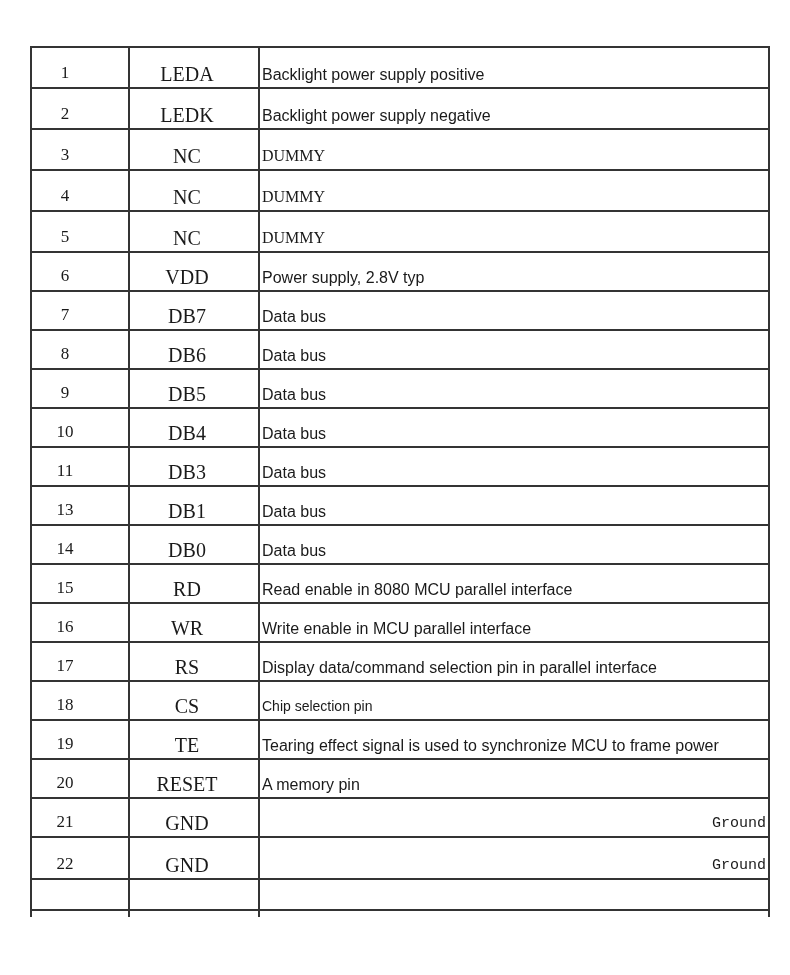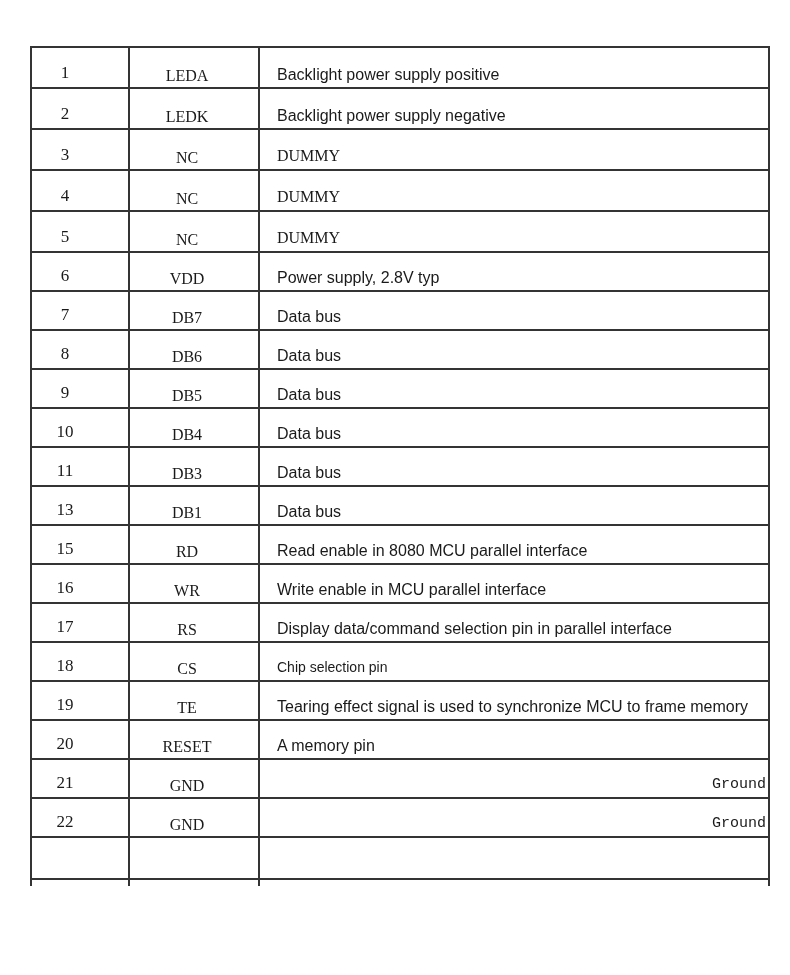--- a/index.html
+++ b/index.html
@@ -40,29 +40,29 @@
   tr.stub td { height: 4px; border-bottom: none; }
 
   .c-pin {
     font-family: "Liberation Serif", serif;
     font-size: 17px;
     text-align: center;
     padding: 0 30px 5px 0;
   }
   .c-name {
     font-family: "Liberation Serif", serif;
-    font-size: 16px;
+    font-size: 20px;
     text-align: center;
     padding: 0 14px 2px 0;
   }
   .c-desc {
     font-family: "Liberation Sans", sans-serif;
     font-size: 16px;
     text-align: left;
-    padding: 0 2px 3px 17px;
+    padding: 0 2px 3px 2px;
   }
   .c-desc.serif {
     font-family: "Liberation Serif", serif;
     font-size: 16px;
     padding-bottom: 4px;
   }
   .c-desc.mono {
     font-family: "Liberation Mono", monospace;
     font-size: 15px;
     padding-bottom: 4px;
@@ -139,20 +139,25 @@
     <td class="c-pin">11</td>
     <td class="c-name">DB3</td>
     <td class="c-desc">Data bus</td>
   </tr>
         <tr class="row">
     <td class="c-pin">13</td>
     <td class="c-name">DB1</td>
     <td class="c-desc">Data bus</td>
   </tr>
         <tr class="row">
+    <td class="c-pin">14</td>
+    <td class="c-name">DB0</td>
+    <td class="c-desc">Data bus</td>
+  </tr>
+        <tr class="row">
     <td class="c-pin">15</td>
     <td class="c-name">RD</td>
     <td class="c-desc">Read enable in 8080 MCU parallel interface</td>
   </tr>
         <tr class="row">
     <td class="c-pin">16</td>
     <td class="c-name">WR</td>
     <td class="c-desc">Write enable in MCU parallel interface</td>
   </tr>
         <tr class="row">
@@ -161,21 +166,21 @@
     <td class="c-desc">Display data/command selection pin in parallel interface</td>
   </tr>
         <tr class="row">
     <td class="c-pin">18</td>
     <td class="c-name">CS</td>
     <td class="c-desc sans-small">Chip selection pin</td>
   </tr>
         <tr class="row">
     <td class="c-pin">19</td>
     <td class="c-name">TE</td>
-    <td class="c-desc">Tearing effect signal is used to synchronize MCU to frame memory</td>
+    <td class="c-desc">Tearing effect signal is used to synchronize MCU to frame power</td>
   </tr>
         <tr class="row">
     <td class="c-pin">20</td>
     <td class="c-name">RESET</td>
     <td class="c-desc">A memory pin</td>
   </tr>
         <tr class="row">
     <td class="c-pin">21</td>
     <td class="c-name">GND</td>
     <td class="c-desc mono">Ground</td>

